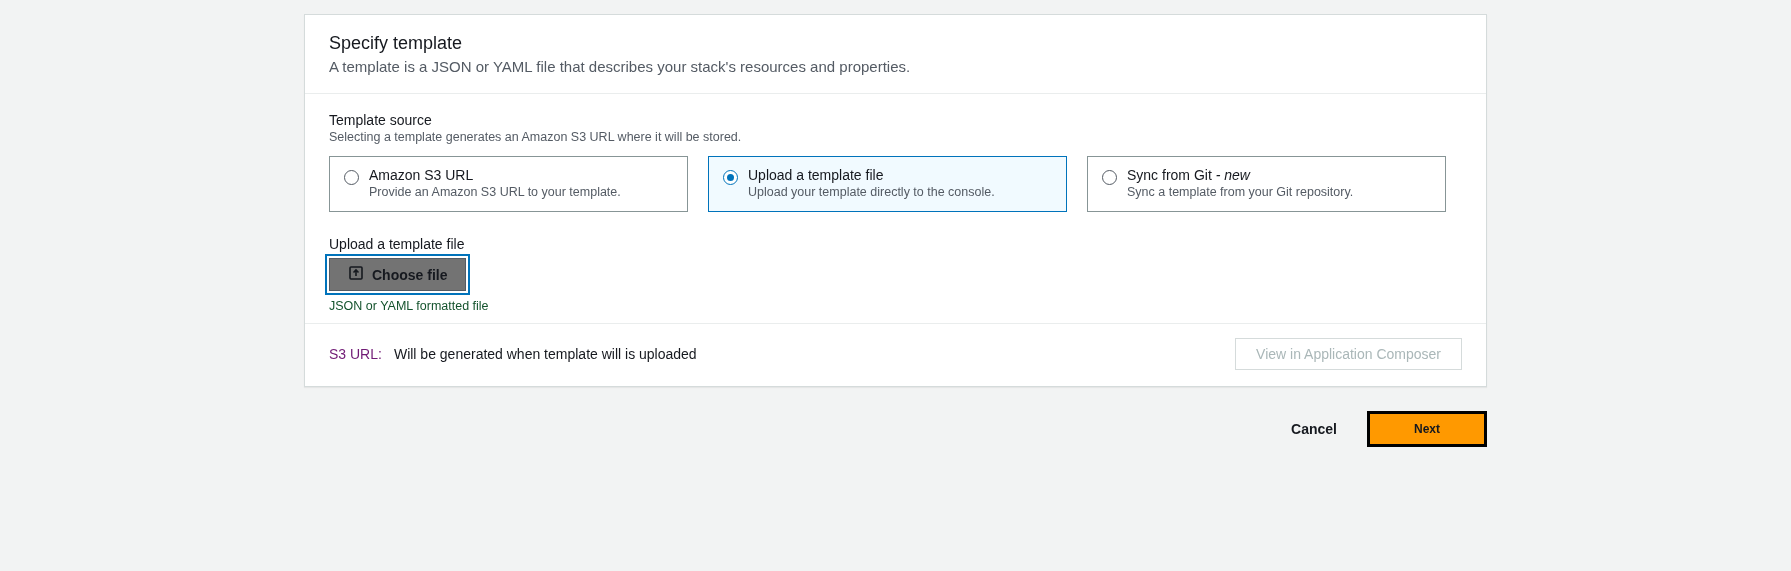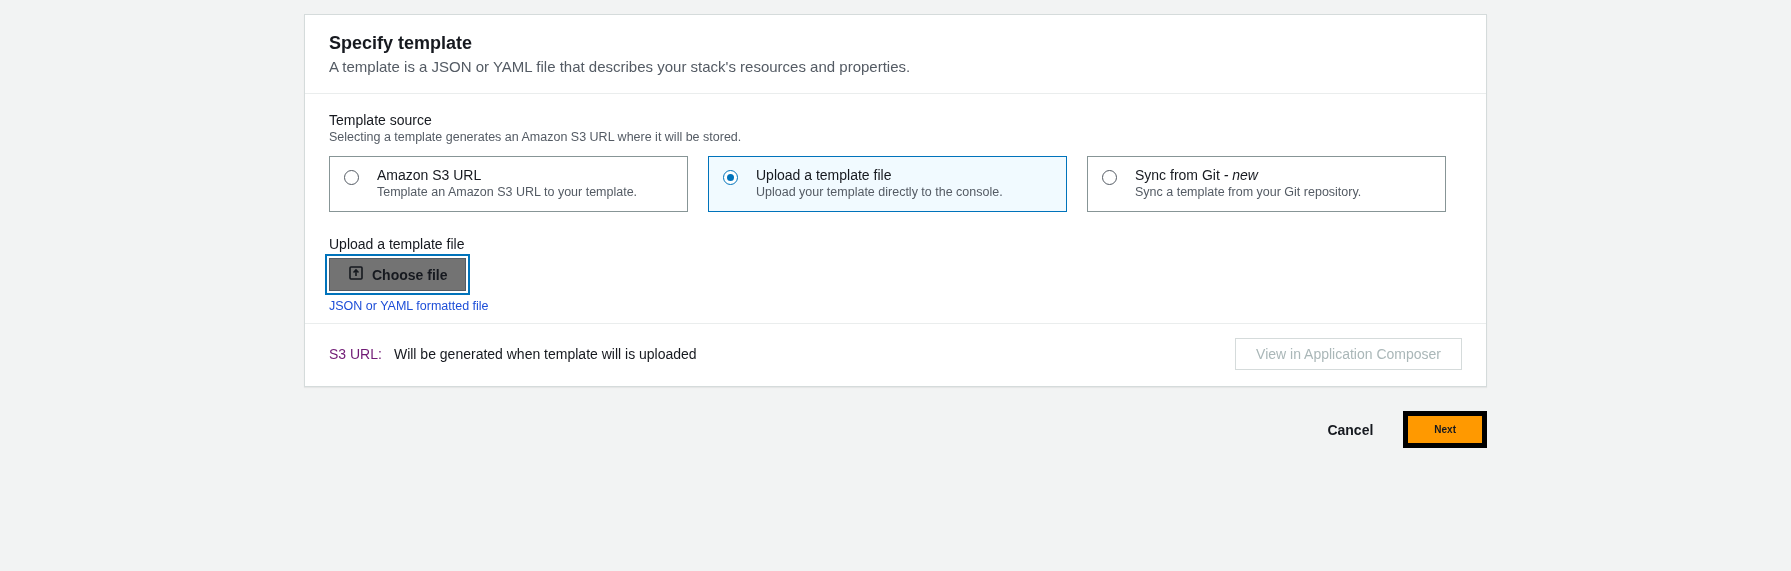--- a/index.html
+++ b/index.html
@@ -25,21 +25,21 @@
       margin: 0 auto;
       width: 1183px;
       box-shadow: 0 1px 1px rgba(0,0,0,0.05);
     }
     .panel-header {
       padding: 18px 24px;
       border-bottom: 1px solid #eaeded;
     }
     .panel-title {
       font-size: 18px;
-      font-weight: 700;
+      font-weight: 400;
       color: #16191f;
       margin-bottom: 4px;
     }
     .panel-subtitle {
       font-size: 15px;
       color: #545b64;
     }
     .panel-body {
       padding: 18px 40px 10px 24px;
     }
@@ -56,21 +56,21 @@
     .radio-row {
       display: flex;
       gap: 20px;
     }
     .radio-card {
       flex: 1 1 0;
       border: 1px solid #879596;
       padding: 10px 14px 12px 14px;
       display: flex;
       align-items: flex-start;
-      gap: 18px;
+      gap: 10px;
       cursor: pointer;
       background: #ffffff;
     }
     .radio-card.selected {
       border-color: #0073bb;
       background: #f1faff;
     }
     .radio-outer {
       width: 15px;
       height: 15px;
@@ -129,21 +129,21 @@
       margin-top: 4px;
       outline: 2px solid #0073bb;
       outline-offset: 2px;
     }
     .choose-file-btn svg {
       width: 16px;
       height: 16px;
     }
     .file-helper {
       font-size: 12.5px;
-      color: #1d4ed8;
+      color: #14532d;
       margin-top: 8px;
     }
     .panel-footer {
       border-top: 1px solid #eaeded;
       padding: 14px 24px 16px 24px;
       display: flex;
       align-items: center;
       justify-content: space-between;
     }
     .s3-line {
@@ -179,25 +179,25 @@
       background: transparent;
       border: none;
       color: #16191f;
       font-size: 14px;
       font-weight: 700;
       padding: 8px 20px;
       cursor: pointer;
     }
     .btn-next {
       background: #ff9900;
-      border: 5px solid #000000;
-      color: #16191f;
-      font-size: 10px;
+      border: 3px solid #000000;
+      color: #16191f;
+      font-size: 12px;
       font-weight: 700;
-      padding: 8px 26px;
+      padding: 8px 44px;
       cursor: pointer;
     }
   </style>
 </head>
 <body>
 
 <div class="page">
   <div class="panel">
     <div class="panel-header">
       <div class="panel-title">Specify template</div>
@@ -205,21 +205,21 @@
     </div>
     <div class="panel-body">
       <div class="section-label">Template source</div>
       <div class="section-helper">Selecting a template generates an Amazon S3 URL where it will be stored.</div>
 
       <div class="radio-row">
         <label class="radio-card">
           <span class="radio-outer"></span>
           <span class="radio-text">
             <span class="radio-title">Amazon S3 URL</span>
-            <span class="radio-desc">Template an Amazon S3 URL to your template.</span>
+            <span class="radio-desc">Provide an Amazon S3 URL to your template.</span>
           </span>
         </label>
 
         <label class="radio-card selected">
           <span class="radio-outer">
               <span class="radio-inner"></span>
             </span>
           <span class="radio-text">
             <span class="radio-title">Upload a template file</span>
             <span class="radio-desc">Upload your template directly to the console.</span>

